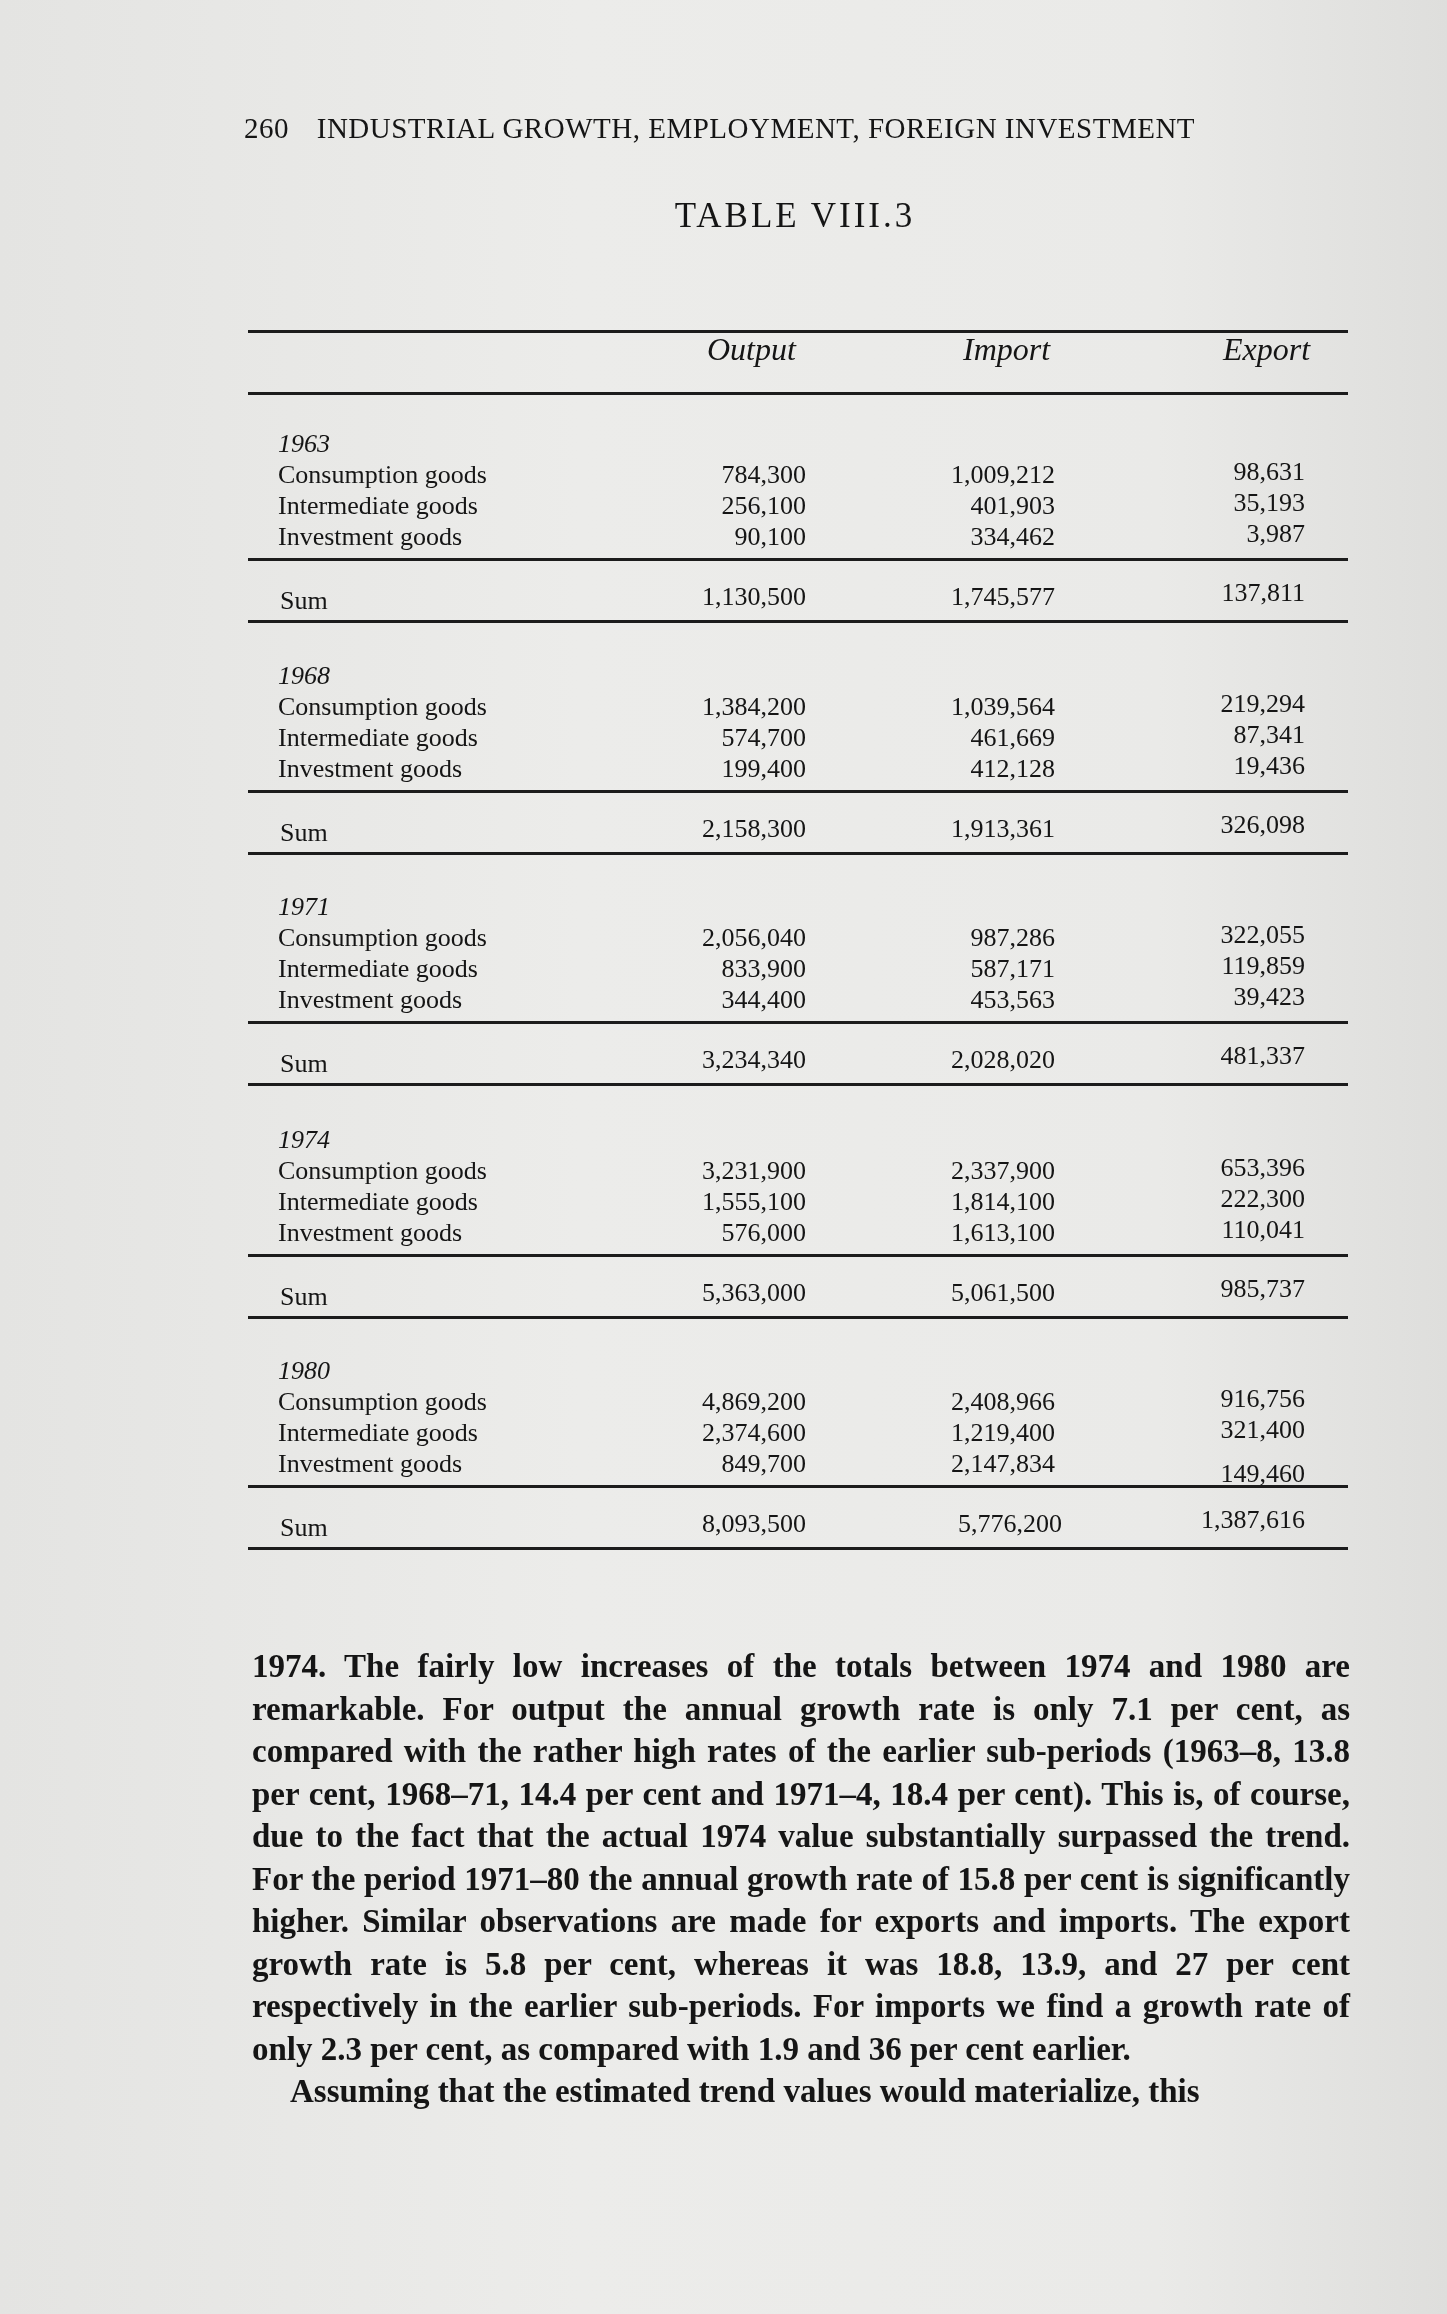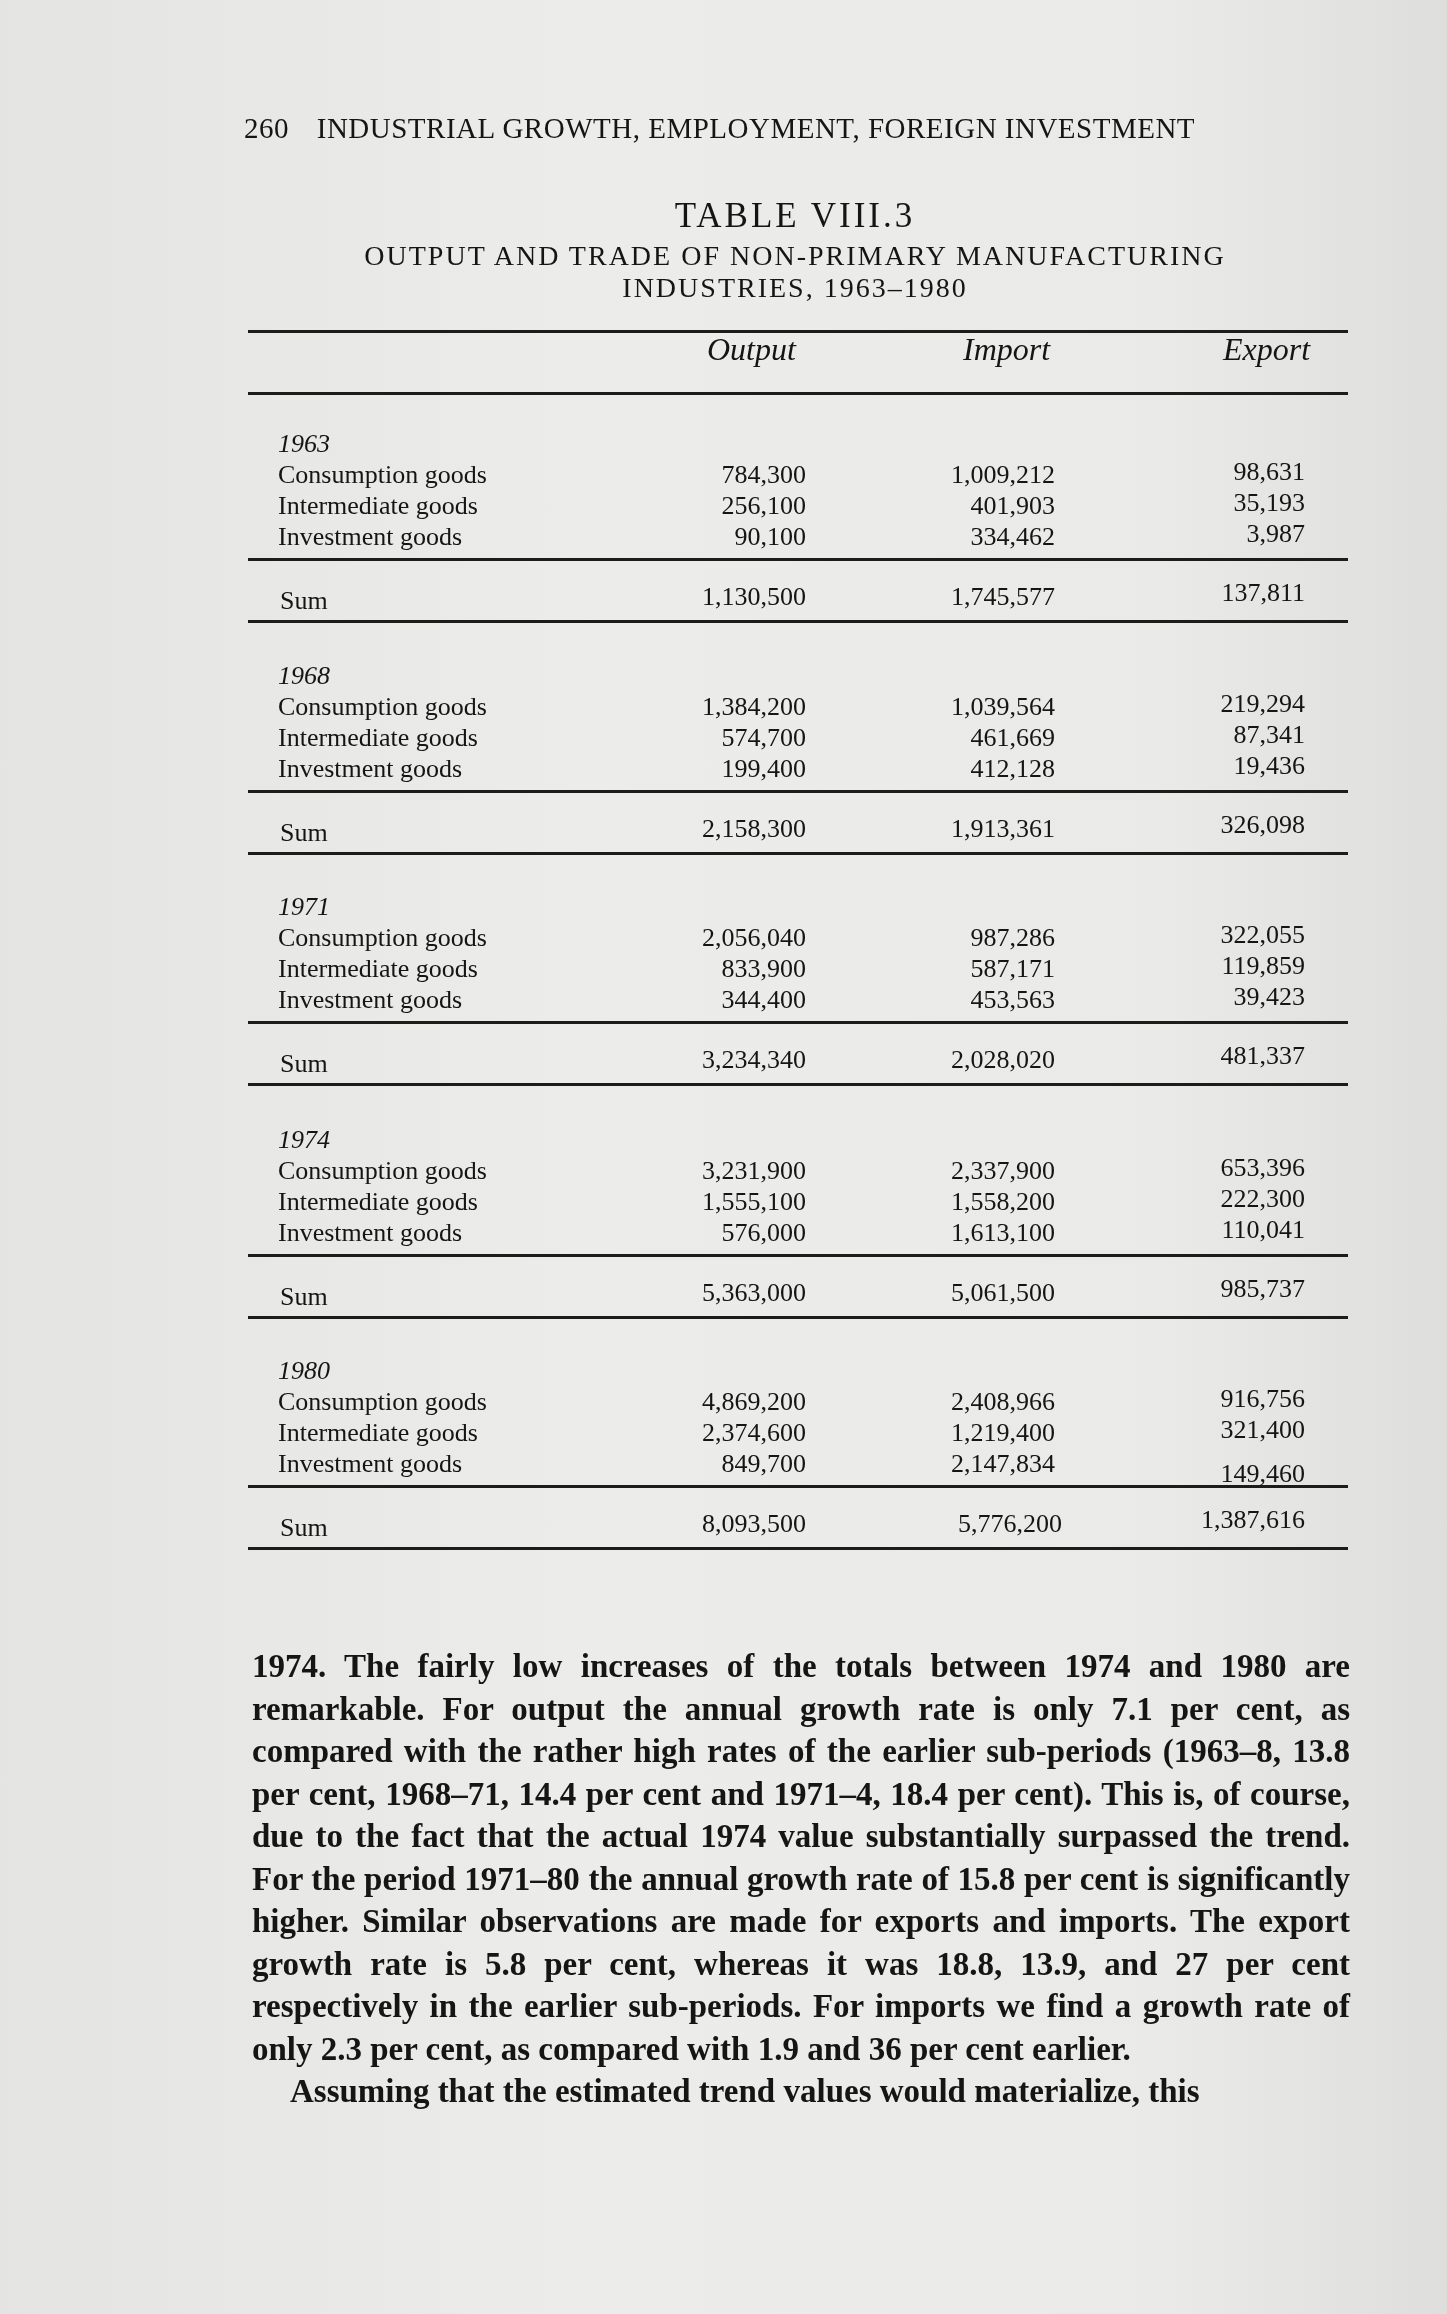--- a/index.html
+++ b/index.html
@@ -24,24 +24,20 @@
 <body>
 
 <div class="page">
 
   <div class="running-head">
     <span class="pg">260</span>
     <span>INDUSTRIAL GROWTH, EMPLOYMENT, FOREIGN INVESTMENT</span>
   </div>
 
   <div class="table-label" style="width:1130px;left:230px;">TABLE VIII.3</div>
-  <div class="table-title">
-    <div>OUTPUT AND TRADE OF NON-PRIMARY MANUFACTURING</div>
-    <div>INDUSTRIES, 1963–1980</div>
-  </div>
 
   <div class="rule" style="top:330px;"></div>
   <div class="colhead" style="left:707px;">Output</div>
   <div class="colhead" style="left:963px;">Import</div>
   <div class="colhead" style="left:1223px;">Export</div>
   <div class="rule" style="top:392px;"></div>
 
   <div id="table-body">
       <div class="cell year" style="left: 278px; top: 428px;">1963</div>
       <div class="cell " style="left: 278px; top: 459px;">Consumption goods</div>
@@ -100,21 +96,21 @@
       <div class="cell num" style="left: 855px; top: 1044px;">2,028,020</div>
       <div class="cell num" style="left: 1105px; top: 1040px;">481,337</div>
       <div class="rule" style="top: 1083px;"></div>
       <div class="cell year" style="left: 278px; top: 1124px;">1974</div>
       <div class="cell " style="left: 278px; top: 1155px;">Consumption goods</div>
       <div class="cell num" style="left: 606px; top: 1155px;">3,231,900</div>
       <div class="cell num" style="left: 855px; top: 1155px;">2,337,900</div>
       <div class="cell num" style="left: 1105px; top: 1152px;">653,396</div>
       <div class="cell " style="left: 278px; top: 1186px;">Intermediate goods</div>
       <div class="cell num" style="left: 606px; top: 1186px;">1,555,100</div>
-      <div class="cell num" style="left: 855px; top: 1186px;">1,558,200</div>
+      <div class="cell num" style="left: 855px; top: 1186px;">1,814,100</div>
       <div class="cell num" style="left: 1105px; top: 1183px;">222,300</div>
       <div class="cell " style="left: 278px; top: 1217px;">Investment goods</div>
       <div class="cell num" style="left: 606px; top: 1217px;">576,000</div>
       <div class="cell num" style="left: 855px; top: 1217px;">1,613,100</div>
       <div class="cell num" style="left: 1105px; top: 1214px;">110,041</div>
       <div class="rule" style="top: 1254px;"></div>
       <div class="cell " style="left: 280px; top: 1281px;">Sum</div>
       <div class="cell num" style="left: 606px; top: 1277px;">5,363,000</div>
       <div class="cell num" style="left: 855px; top: 1277px;">5,061,500</div>
       <div class="cell num" style="left: 1105px; top: 1273px;">985,737</div>

